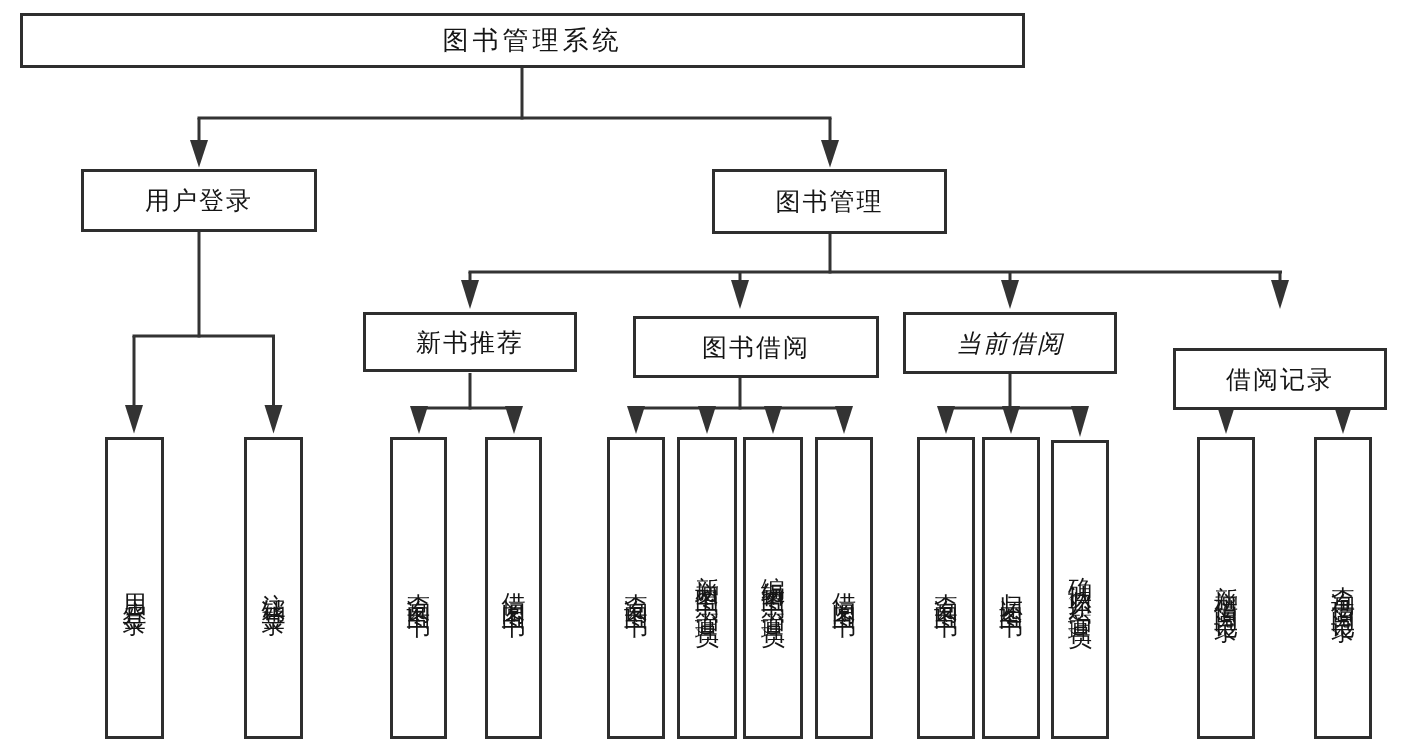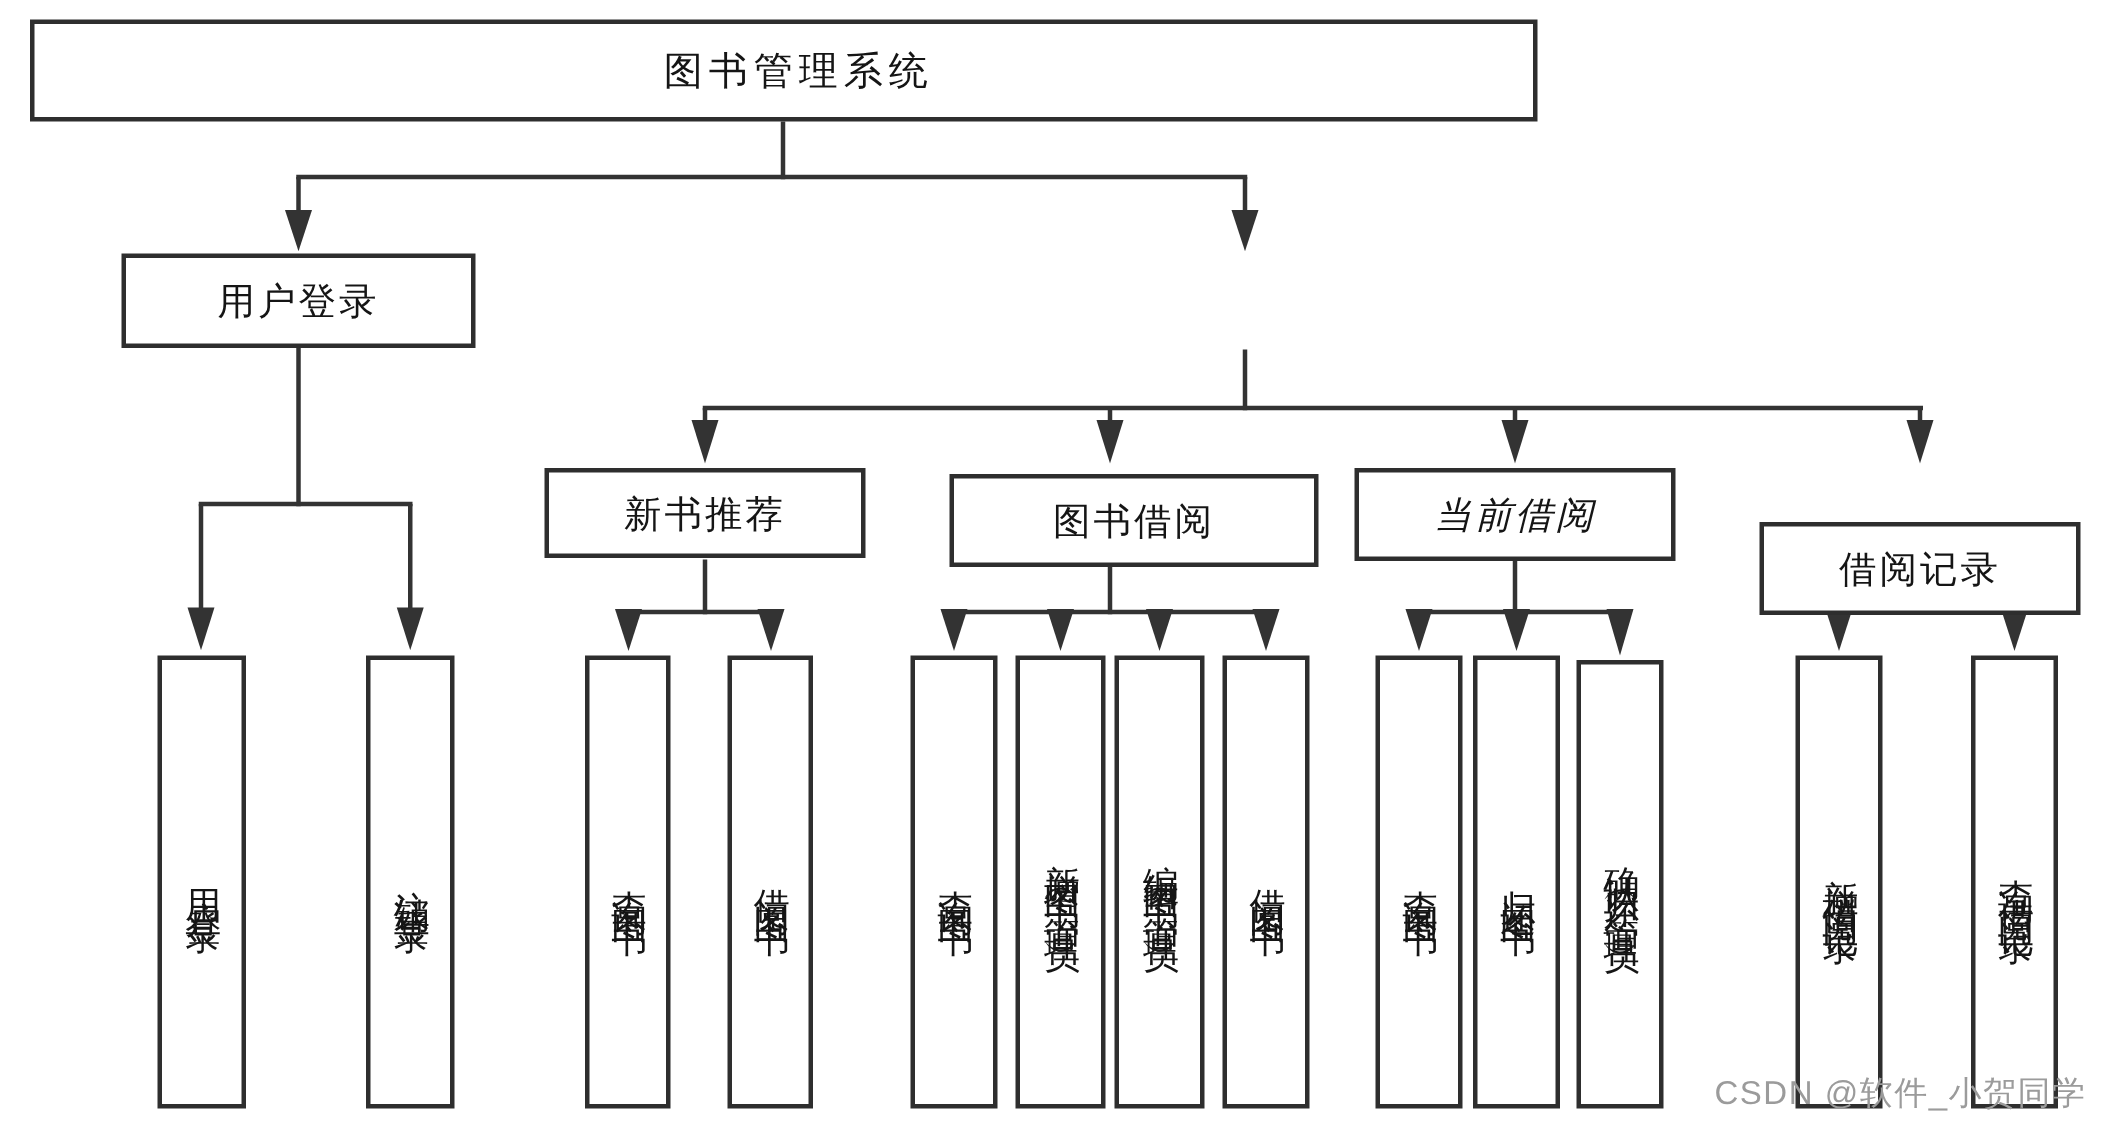--- a/index.html
+++ b/index.html
@@ -75,26 +75,29 @@
     <polygon points="937,406 955,406 946,434"></polygon>
     <polygon points="1002,406 1020,406 1011,434"></polygon>
     <polygon points="1071,406 1089,406 1080,437"></polygon>
 
     <line x1="1280" y1="373" x2="1280" y2="409.5"></line>
     <line x1="1224.5" y1="408" x2="1344.5" y2="408"></line>
     <polygon points="1217,406 1235,406 1226,434"></polygon>
     <polygon points="1334,406 1352,406 1343,434"></polygon>
   </svg>
 
-  <div class="node root-node" style="left:20px;top:13px;width:1005px;height:68px;padding-left:20px;">
+  <div class="node root-node" style="left:20px;top:13px;width:1005px;height:55px;padding-left:20px;">
     <span class="label">图书管理系统</span>
   </div>
 
   <div class="node h-node" style="left:81px;top:169px;width:236px;height:63px;">
     <span class="label">用户登录</span>
+  </div>
+  <div class="node h-node" style="left:712px;top:169px;width:235px;height:65px;">
+    <span class="label">图书管理</span>
   </div>
 
   <div class="node h-node" style="left:363px;top:312px;width:214px;height:60px;">
     <span class="label">新书推荐</span>
   </div>
   <div class="node h-node" style="left:633px;top:316px;width:246px;height:62px;">
     <span class="label">图书借阅</span>
   </div>
   <div class="node h-node" style="left:903px;top:312px;width:214px;height:62px;font-style:italic;">
     <span class="label">当前借阅</span>
@@ -140,15 +143,14 @@
     <span class="vtext">确认归还（管理员）</span>
   </div>
 
   <div class="node v-node" style="left:1197px;top:437px;width:58px;height:302px;">
     <span class="vtext">新增借阅记录</span>
   </div>
   <div class="node v-node" style="left:1314px;top:437px;width:58px;height:302px;">
     <span class="vtext">查询借阅记录</span>
   </div>
 
-  <div class="watermark">CSDN @软件_小贺同学</div>
 
 </div>
 
 </body></html>

